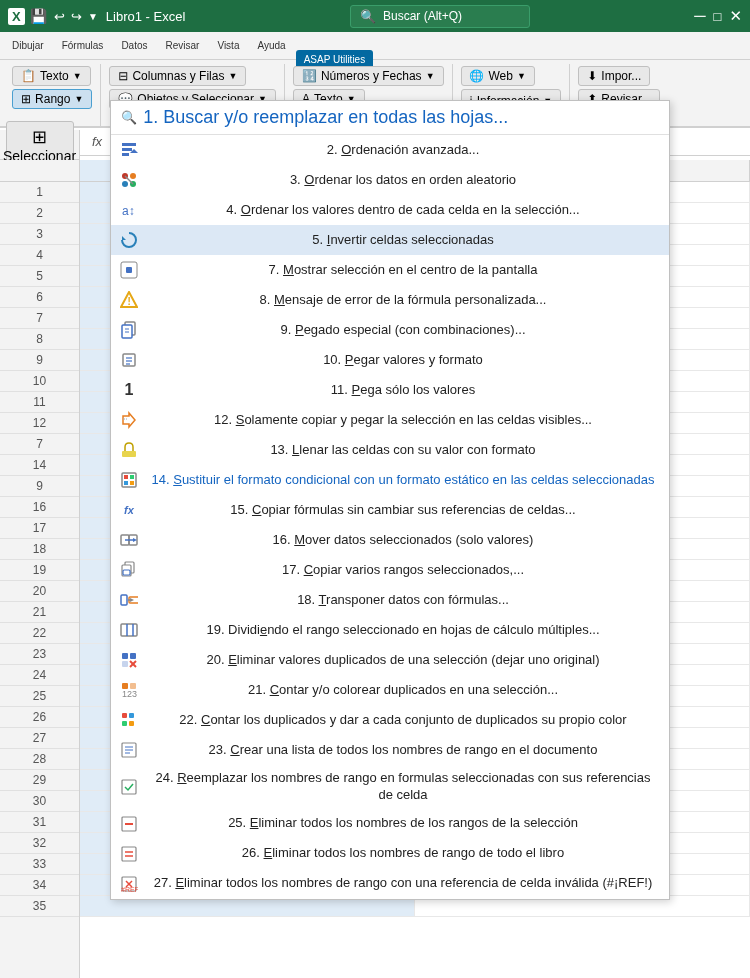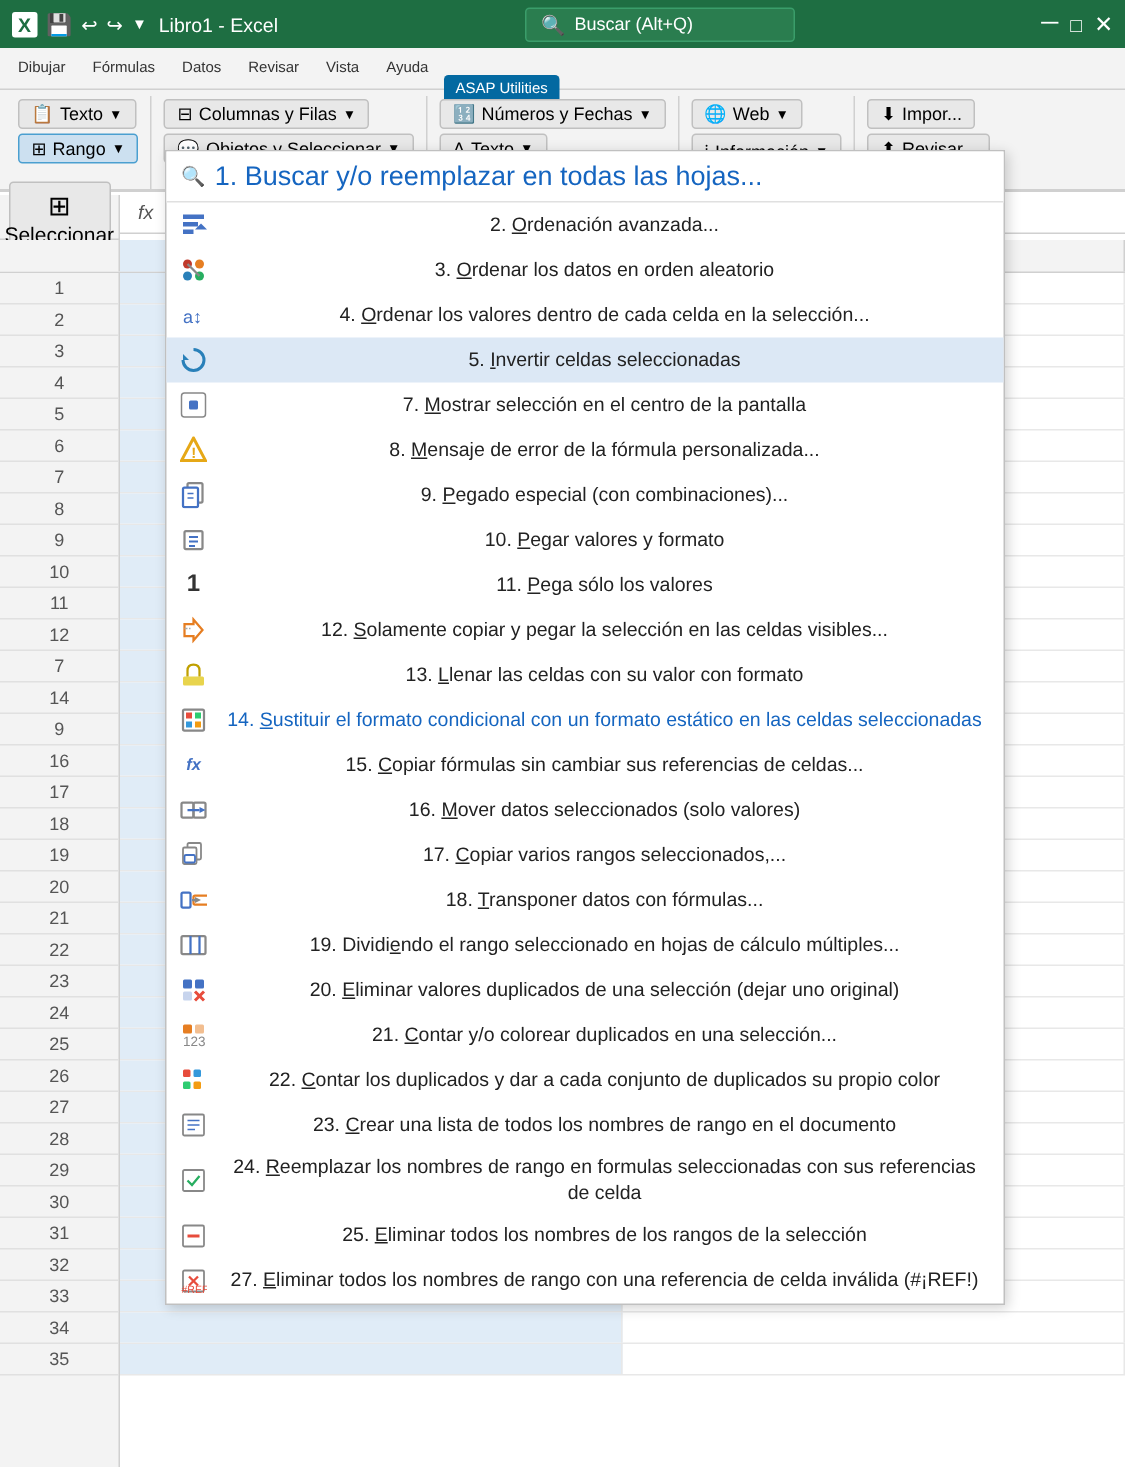--- a/index.html
+++ b/index.html
@@ -799,20 +799,30 @@
   <div class="menu-list-item">
     <div class="menu-icon">
       <svg width="18" height="18" viewBox="0 0 18 18">
           <rect x="2" y="2" width="14" height="14" rx="1" fill="none" stroke="#888" stroke-width="1.2"></rect>
           <line x1="5" y1="9" x2="13" y2="9" stroke="#e74c3c" stroke-width="2"></line>
         </svg>
     </div>
     <span class="menu-text">25. <u>E</u>liminar todos los nombres de los rangos de la selección</span>
   </div>
 
+  <div class="menu-list-item">
+    <div class="menu-icon">
+      <svg width="18" height="18" viewBox="0 0 18 18">
+          <rect x="2" y="2" width="14" height="14" rx="1" fill="none" stroke="#888" stroke-width="1.2"></rect>
+          <line x1="5" y1="7" x2="13" y2="7" stroke="#e74c3c" stroke-width="1.5"></line>
+          <line x1="5" y1="11" x2="13" y2="11" stroke="#e74c3c" stroke-width="1.5"></line>
+        </svg>
+    </div>
+    <span class="menu-text">26. <u>E</u>liminar todos los nombres de rango de todo el libro</span>
+  </div>
 
   <div class="menu-list-item">
     <div class="menu-icon">
       <svg width="18" height="18" viewBox="0 0 18 18">
           <rect x="2" y="2" width="14" height="14" rx="1" fill="none" stroke="#888" stroke-width="1.2"></rect>
           <line x1="6" y1="6" x2="12" y2="12" stroke="#e74c3c" stroke-width="1.5"></line>
           <line x1="12" y1="6" x2="6" y2="12" stroke="#e74c3c" stroke-width="1.5"></line>
           <text x="1" y="17" font-size="7" fill="#e74c3c" font-family="Arial">#REF</text>
         </svg>
     </div>

